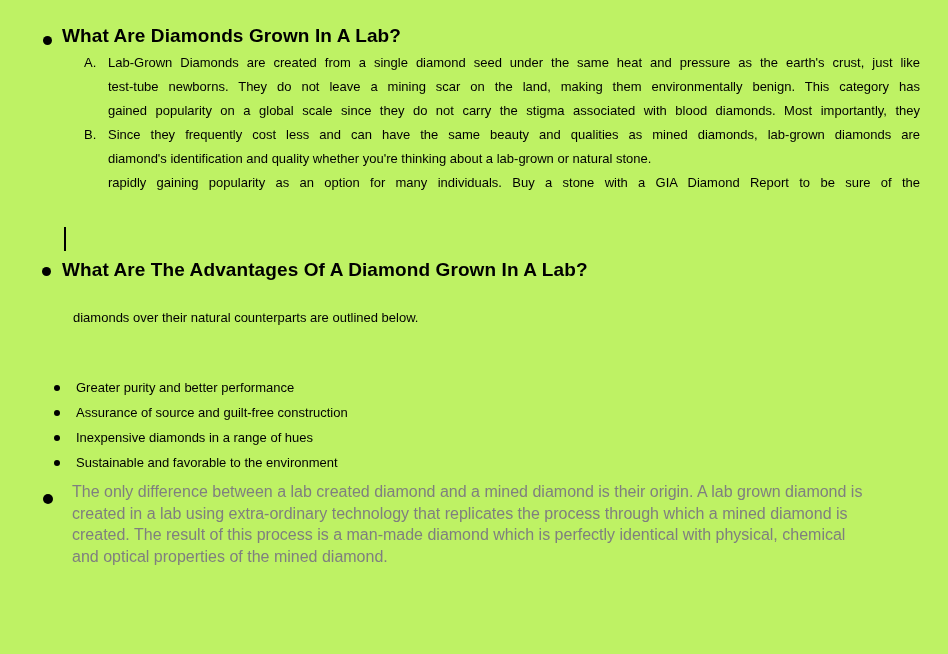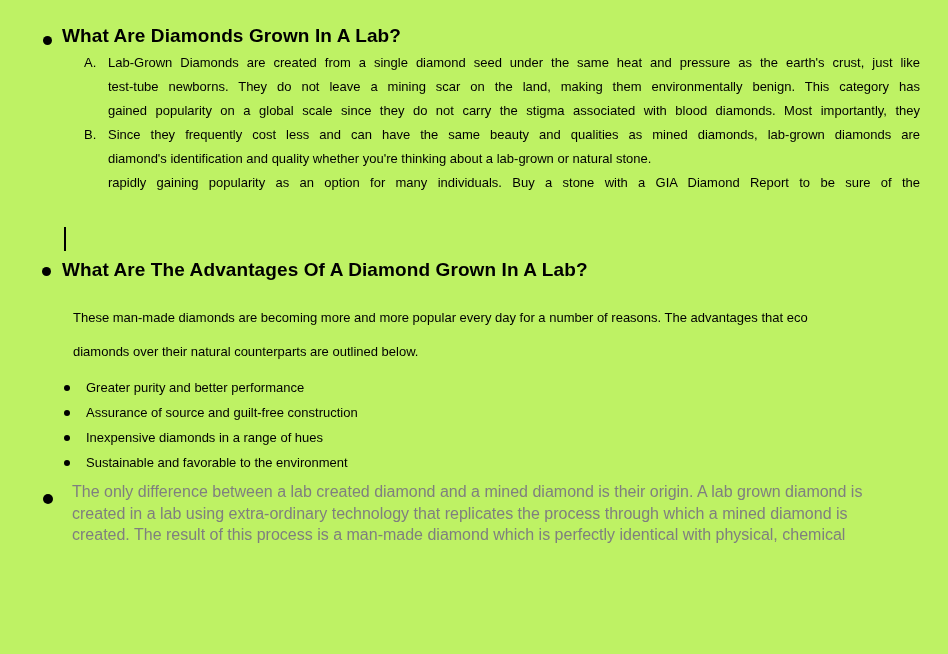--- a/index.html
+++ b/index.html
@@ -60,21 +60,21 @@
     position: absolute;
     left: 73px;
     top: 301px;
     width: 860px;
     font-size: 13px;
     line-height: 34px;
   }
   .intro .iline { height: 34px; overflow: hidden; white-space: nowrap; }
   .blist {
     position: absolute;
-    left: 64px;
+    left: 54px;
     top: 375px;
     font-size: 13px;
   }
   .li { display: flex; align-items: center; height: 25px; }
   .li .dot { width: 6px; height: 6px; margin-right: 16px; flex: none; }
   .li .li-label { white-space: nowrap; }
   .note-bullet { position: absolute; left: 43px; top: 494px; width: 10px; height: 10px; }
   .note {
     position: absolute;
     left: 72px;
@@ -108,21 +108,20 @@
       <div class="line jline">rapidly gaining popularity as an option for many individuals. Buy a stone with a GIA Diamond Report to be sure of the</div>
     </div>
   </div>
 
   <div class="cursor"></div>
 
   <span class="dot h-bullet h2-bullet"></span>
   <div class="heading heading2">What Are The Advantages Of A Diamond Grown In A Lab?</div>
 
   <div class="intro">
-    <div class="iline">These man-made diamonds are becoming more and more popular every day for a number of reasons. The advantages that eco</div>
     <div class="iline">diamonds over their natural counterparts are outlined below.</div>
   </div>
 
   <div class="blist">
     <div class="li">
       <span class="dot"></span>
       <span class="li-label">Greater purity and better performance</span>
     </div>
     <div class="li">
       <span class="dot"></span>
@@ -136,15 +135,16 @@
       <span class="dot"></span>
       <span class="li-label">Sustainable and favorable to the environment</span>
     </div>
   </div>
 
   <span class="dot note-bullet"></span>
   <div class="note">
     <div class="nline">The only difference between a lab created diamond and a mined diamond is their origin. A lab grown diamond is</div>
     <div class="nline">created in a lab using extra-ordinary technology that replicates the process through which a mined diamond is</div>
     <div class="nline">created. The result of this process is a man-made diamond which is perfectly identical with physical, chemical</div>
+    <div class="nline">and optical properties of the mined diamond.</div>
   </div>
 
 </div>
 
 </body></html>

